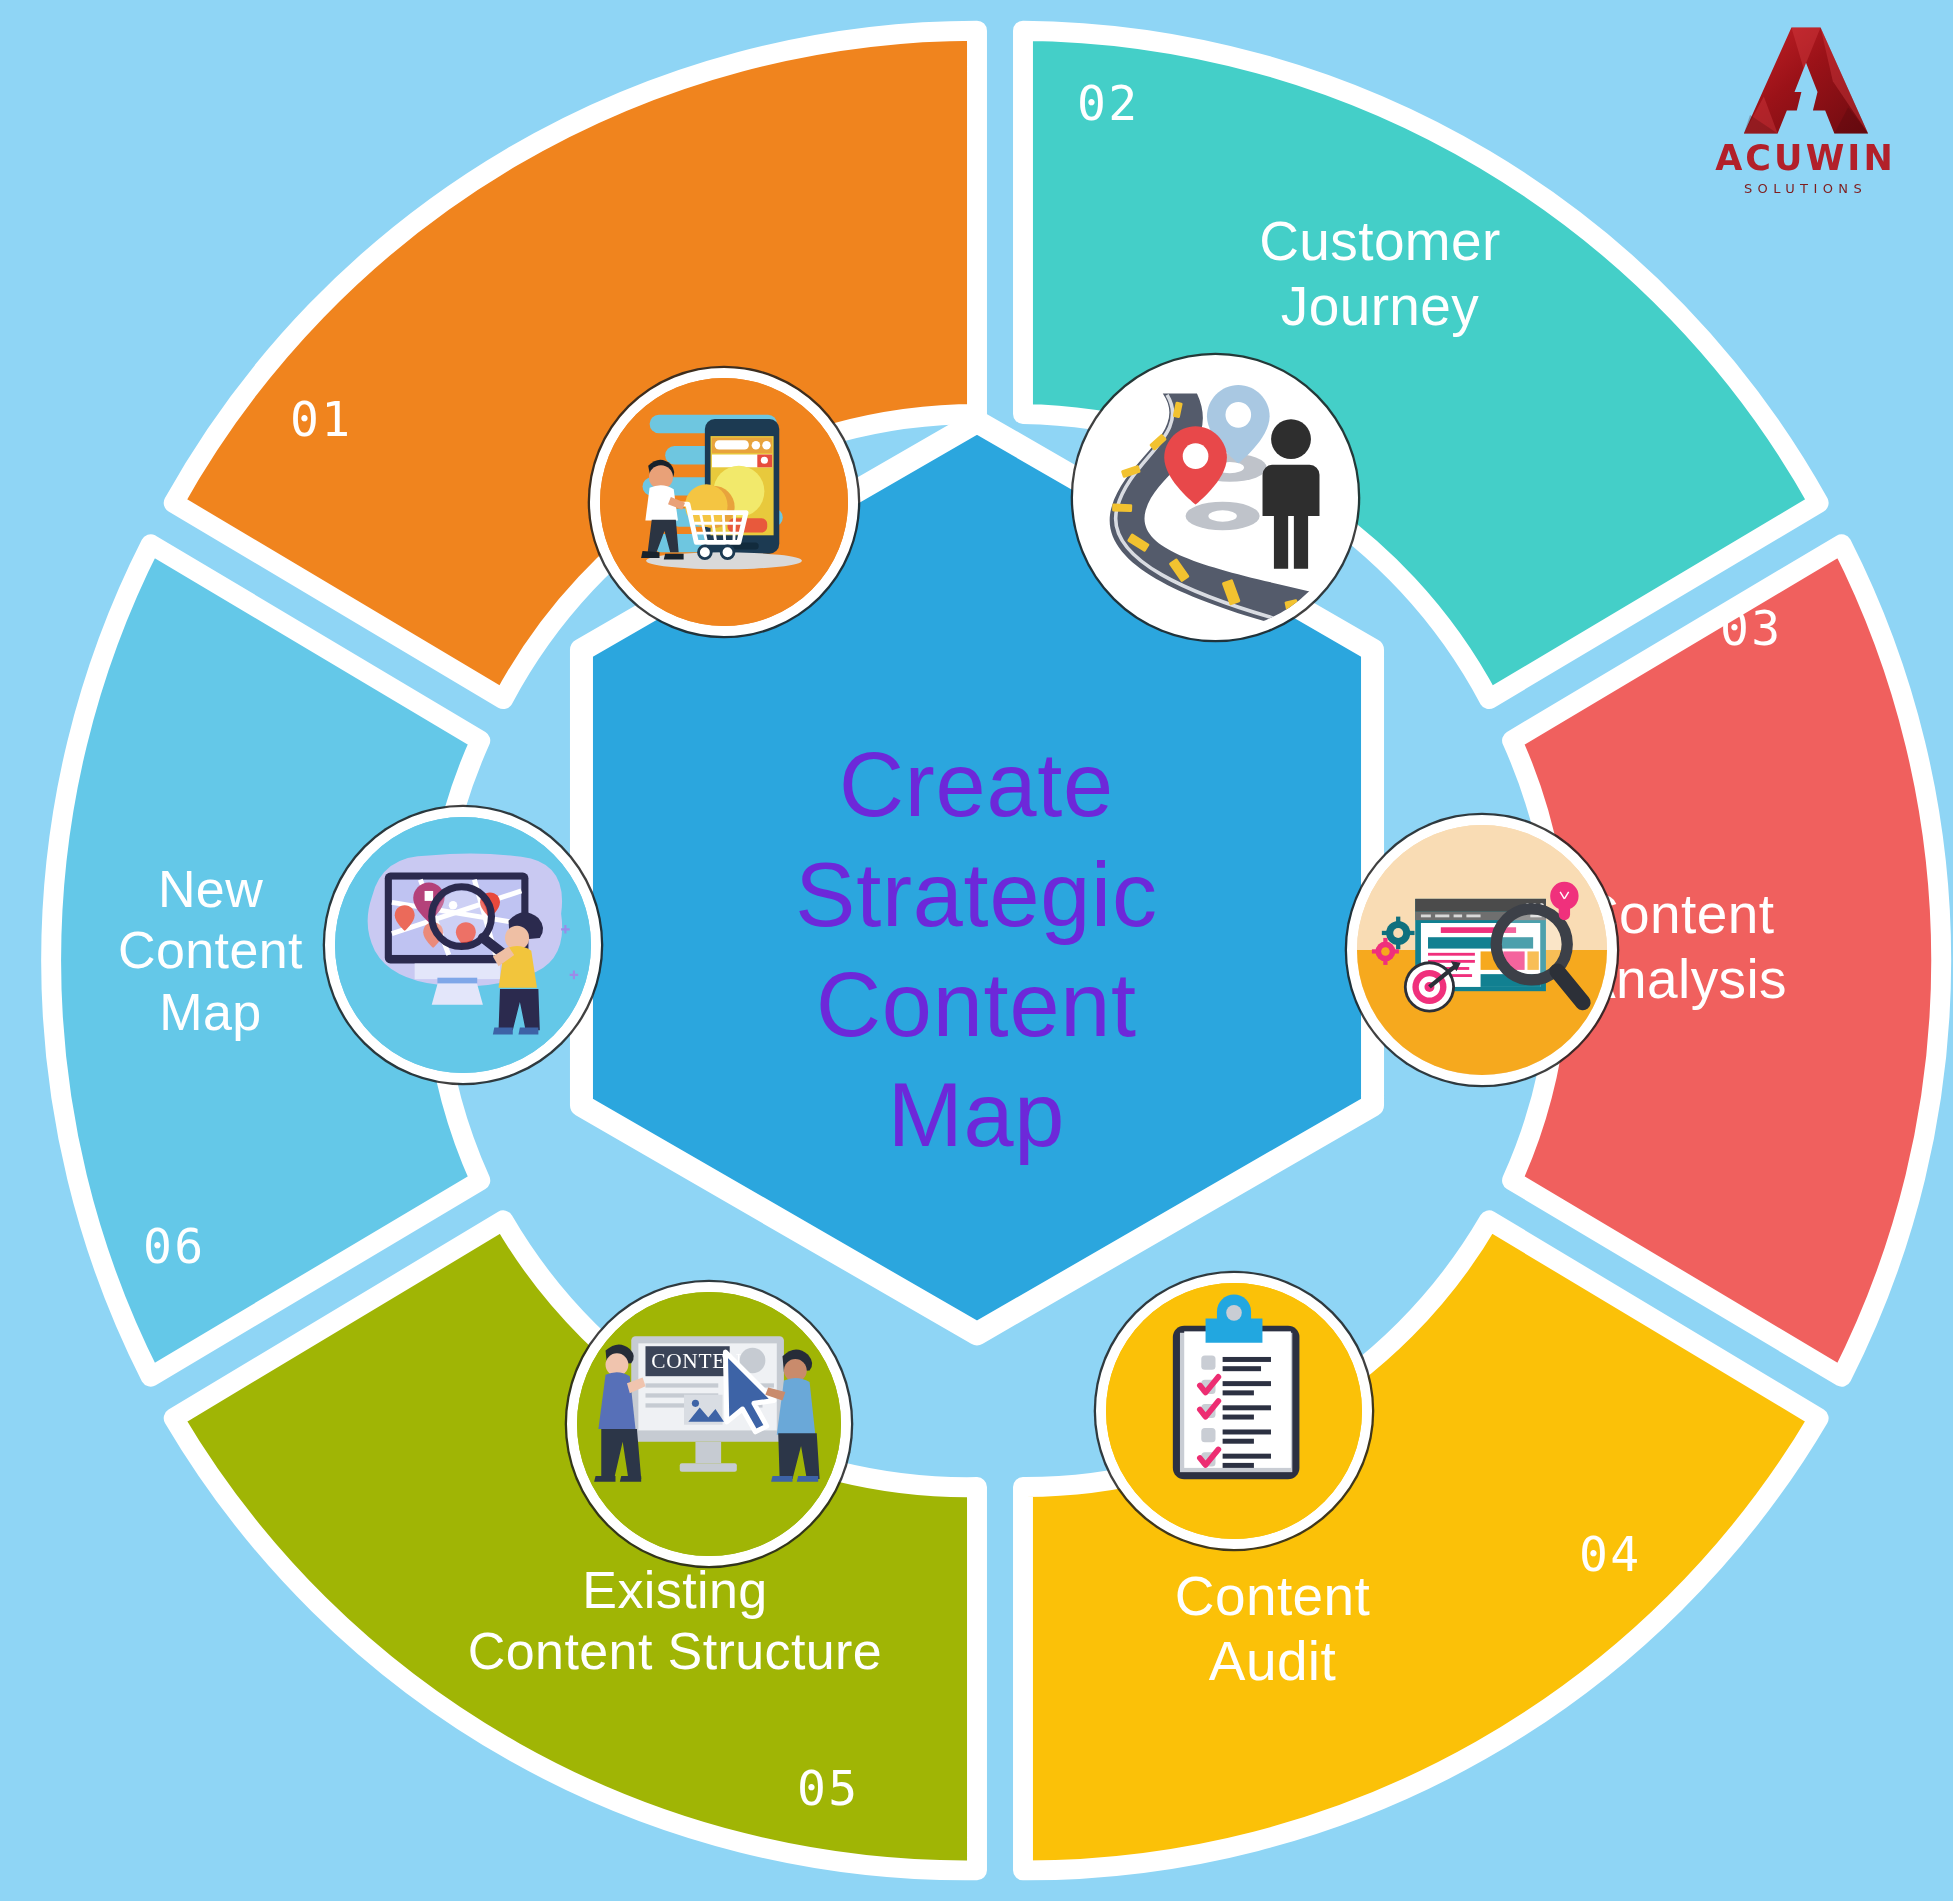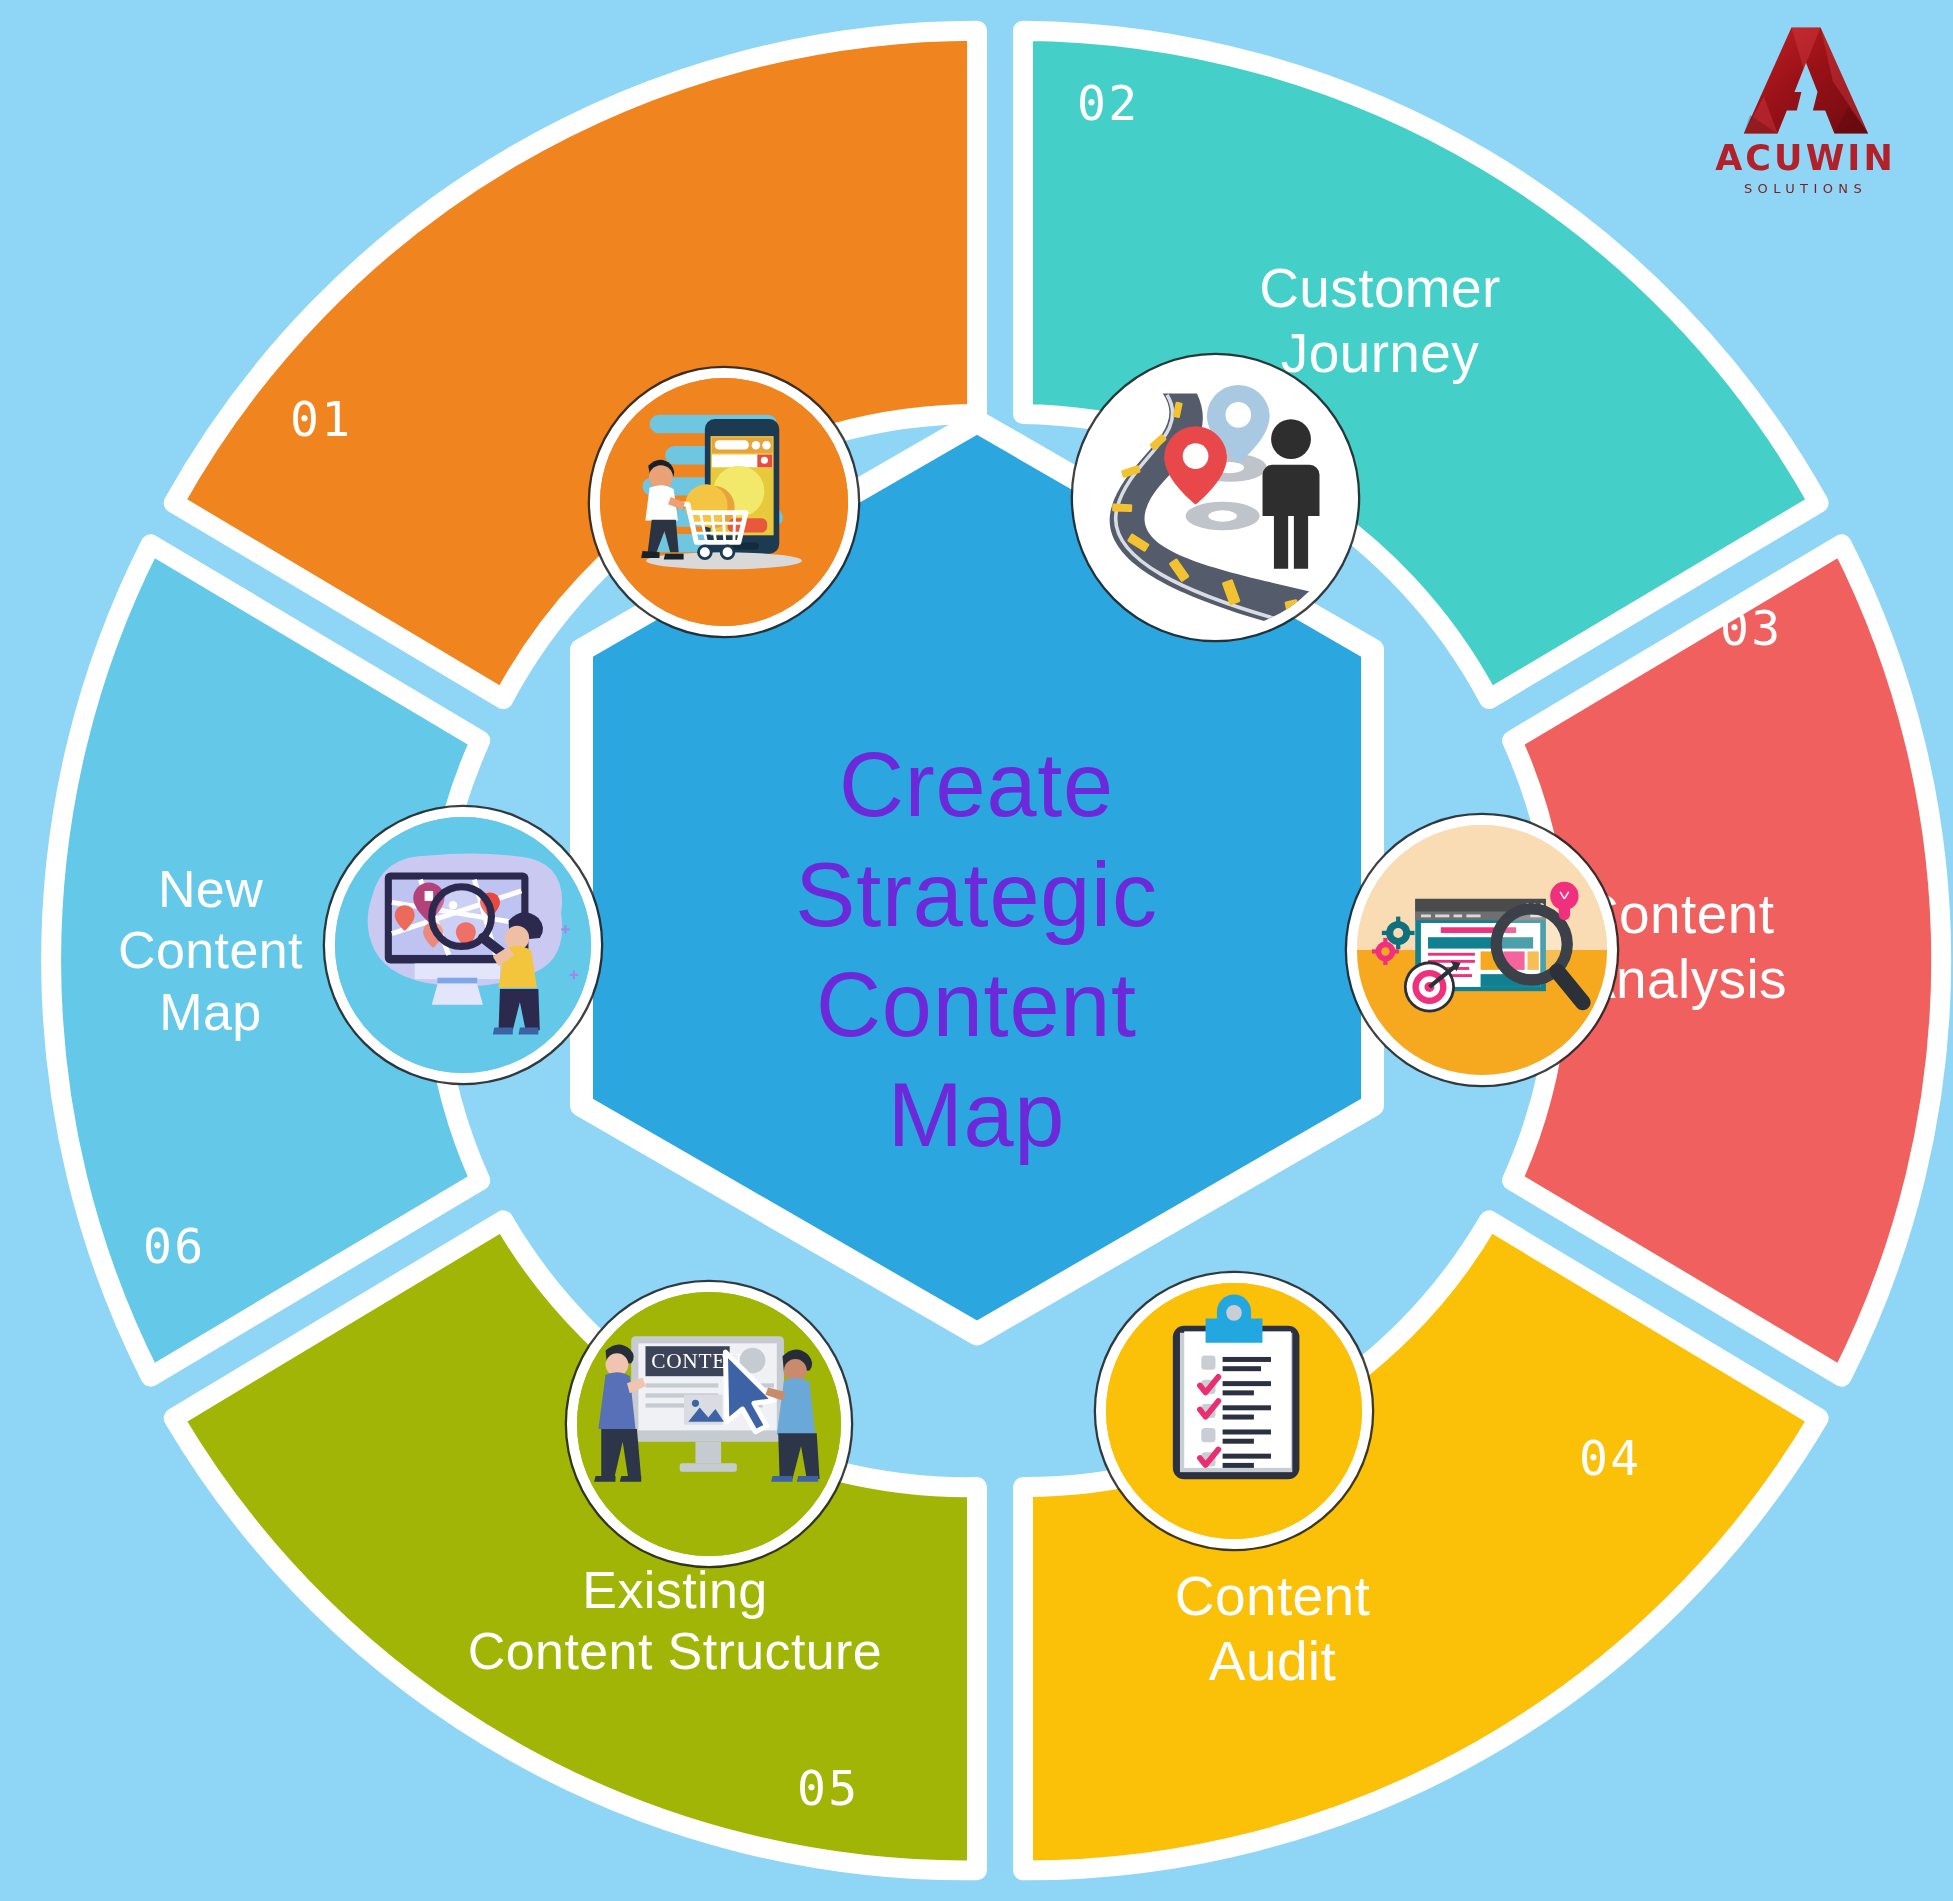--- a/index.html
+++ b/index.html
@@ -177,21 +177,21 @@
       <path d="M68 124 q16 -16 32 -2 q8 10 2 20 l-30 2 Z" fill="#18222B"></path>
       <circle cx="86" cy="140" r="17" fill="#E9A178"></circle>
       <path d="M70 155 q18 -8 34 2 l6 44 h-46 Z" fill="#ffffff"></path>
       <path d="M73 200 l34 0 l4 46 l-12 0 l-8 -30 l-12 32 l-12 0 Z" fill="#2B3442"></path>
       <path d="M100 168 l20 8 l-4 10 l-20 -8 Z" fill="#E9A178"></path>
       <path d="M60 244 l24 2 l0 8 l-26 0 Z" fill="#18222B"></path>
       <path d="M92 248 l26 0 l0 8 l-28 0 Z" fill="#18222B"></path>
     </svg>
   </div>
 
-  <div class="seg-label" style="left:1200px;top:209px;width:360px;font-size:55px;margin-top:47px;">Customer
+  <div class="seg-label" style="left:1200px;top:209px;width:360px;font-size:55px;">Customer
 Journey</div>
   <div class="seg-num" style="left:1077px;top:75px;">02</div>
 
   <div class="icon-circle" style="left:1073px;top:355px;width:285px;height:285px;background:#ffffff;">
     <svg viewBox="0 0 372 372" width="100%" height="100%">
       <rect width="372" height="372" fill="#ffffff"></rect>
 
       <path d="M112 40 C 150 95, 60 130, 40 200 C 18 278, 140 330, 300 372 L 372 372 L 372 330 C 200 290, 70 268, 88 204 C 104 148, 196 118, 160 40 Z" fill="#545B6B"></path>
       <path d="M118 42 C 152 98, 66 132, 48 200 C 28 272, 148 324, 306 366" fill="none" stroke="#D9DCE2" stroke-width="5"></path>
       <g fill="#F2C230">
@@ -296,21 +296,21 @@
       <path d="M284 118 h16 v8 a8 8 0 0 1 -16 0 Z" fill="#F0307C"></path>
       <g stroke="#ffffff" stroke-width="2">
         <line x1="286" y1="94" x2="292" y2="104"></line>
           <line x1="298" y1="94" x2="292" y2="104"></line>
       </g>
     </svg>
   </div>
 
   <div class="seg-label" style="left:1096px;top:1564px;width:353px;font-size:55px;">Content
 Audit</div>
-  <div class="seg-num" style="left:1579px;top:1430px;">04</div>
+  <div class="seg-num" style="left:1579px;top:1526px;">04</div>
 
   <div class="icon-circle" style="left:1096px;top:1273px;width:276px;height:276px;background:#FBC108;">
     <svg viewBox="0 0 360 360" width="100%" height="100%">
       <rect width="360" height="360" fill="#FBC108"></rect>
       <rect x="94" y="60" width="178" height="216" rx="16" fill="#2C3142"></rect>
       <rect x="104" y="70" width="158" height="196" fill="#C9CDD4"></rect>
       <rect x="110" y="68" width="150" height="192" fill="#ffffff"></rect>
       <path d="M140 50 h80 v34 h-80 Z" fill="#22A7E0"></path>
       <path d="M156 40 a24 24 0 0 1 48 0 v14 h-48 Z" fill="#22A7E0"></path>
       <circle cx="180" cy="42" r="11" fill="#C9CDD4"></circle>

